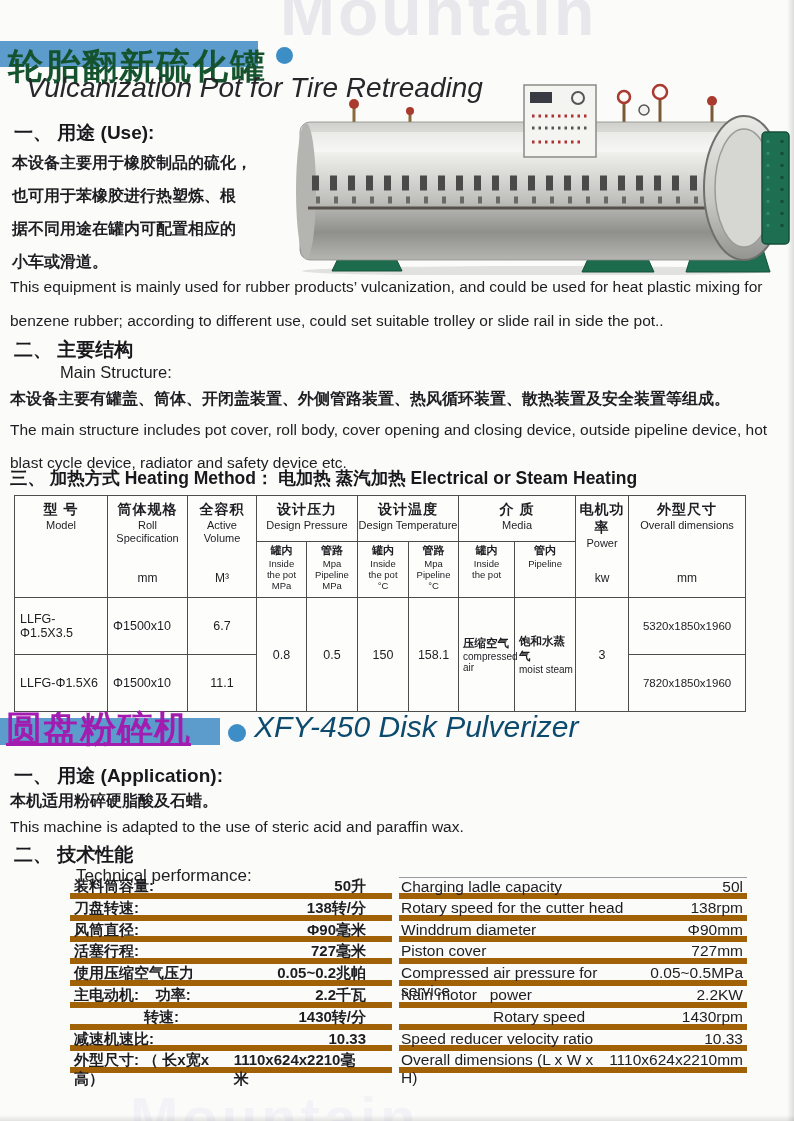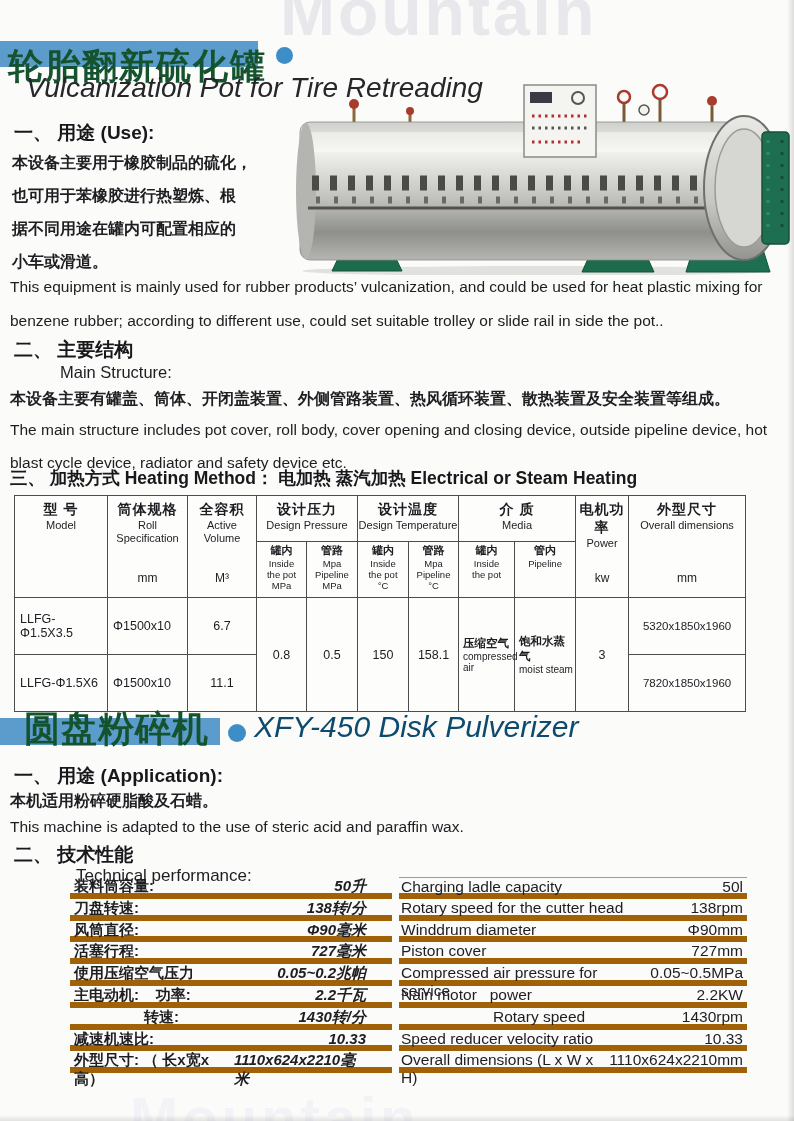--- a/index.html
+++ b/index.html
@@ -16,22 +16,22 @@
 
   
   .bar1{position:absolute;left:0;top:41px;width:258px;height:26px;background:#5b9ccd;z-index:1;}
   .title1-zh{position:absolute;left:8px;top:43px;font-size:35px;font-weight:bold;color:#14532d;
           letter-spacing:2px;z-index:2;}
   .dot1{position:absolute;left:276px;top:47px;width:17px;height:17px;border-radius:50%;
           background:#3d8ec6;z-index:2;}
   .subtitle1{position:absolute;left:26px;top:72px;font-size:28px;font-style:italic;color:#26262b;z-index:2;}
 
   .bar2{position:absolute;left:0;top:718px;width:220px;height:27px;background:#5b9ccd;z-index:1;}
-  .title2-zh{position:absolute;left:24px;top:705px;font-size:36px;font-weight:bold;color:#14532d;
-          letter-spacing:1px;z-index:2;}
+  .title2-zh{position:absolute;left:6px;top:705px;font-size:36px;font-weight:bold;color:#a21caf;
+          letter-spacing:1px;z-index:2;text-decoration:underline;}
   .dot2{position:absolute;left:228px;top:724px;width:18px;height:18px;border-radius:50%;
           background:#3d8ec6;z-index:2;}
   .subtitle2{position:absolute;left:254px;top:710px;font-size:30px;font-style:italic;color:#0c4a6e;z-index:2;}
 
   
   .h{position:absolute;font-weight:bold;color:#17171c;z-index:2;}
   .h-use{left:14px;top:120px;font-size:19px;}
   .use-zh{position:absolute;left:12px;top:146px;width:278px;font-size:16px;font-weight:bold;
           line-height:33px;white-space:pre-line;z-index:2;}
   .en-para1{position:absolute;left:10px;top:270px;width:778px;font-size:15.5px;line-height:34px;z-index:2;}
@@ -66,21 +66,21 @@
   .app-zh{position:absolute;left:10px;top:791px;font-size:16px;font-weight:bold;z-index:2;}
   .app-en{position:absolute;left:10px;top:818px;font-size:15.5px;z-index:2;}
   .h-perf{left:14px;top:842px;font-size:19px;}
   .perf-en{position:absolute;left:76px;top:866px;font-size:17px;z-index:2;}
 
   .spec{position:absolute;left:70px;top:877px;width:677px;z-index:2;}
   .spec-row{display:flex;height:21.8px;align-items:center;}
   .half{display:flex;justify-content:space-between;align-items:flex-start;height:100%;
         border-bottom:6px solid #a16207;box-sizing:border-box;}
   .half.l{width:322px;padding-left:4px;}
-  .half.l .val{padding-right:26px;font-style:italic;}
+  .half.l .val{padding-right:26px;}
   .half.r{width:348px;margin-left:7px;padding-left:2px;}
   .half.r .val{padding-right:4px;}
   .spec-row:first-child .half.r{border-top:1px solid #9a9aa2;}
   .half.l .lbl,.half.l .val{font-size:15px;font-weight:bold;}
   .half.r .lbl,.half.r .val{font-size:15.5px;}
   .spec-row.indent .half.l .lbl{padding-left:70px;}
   .spec-row.indent .half.r .lbl{padding-left:92px;}
 
   
   .photo{position:absolute;left:292px;top:80px;width:500px;height:195px;z-index:1;}

